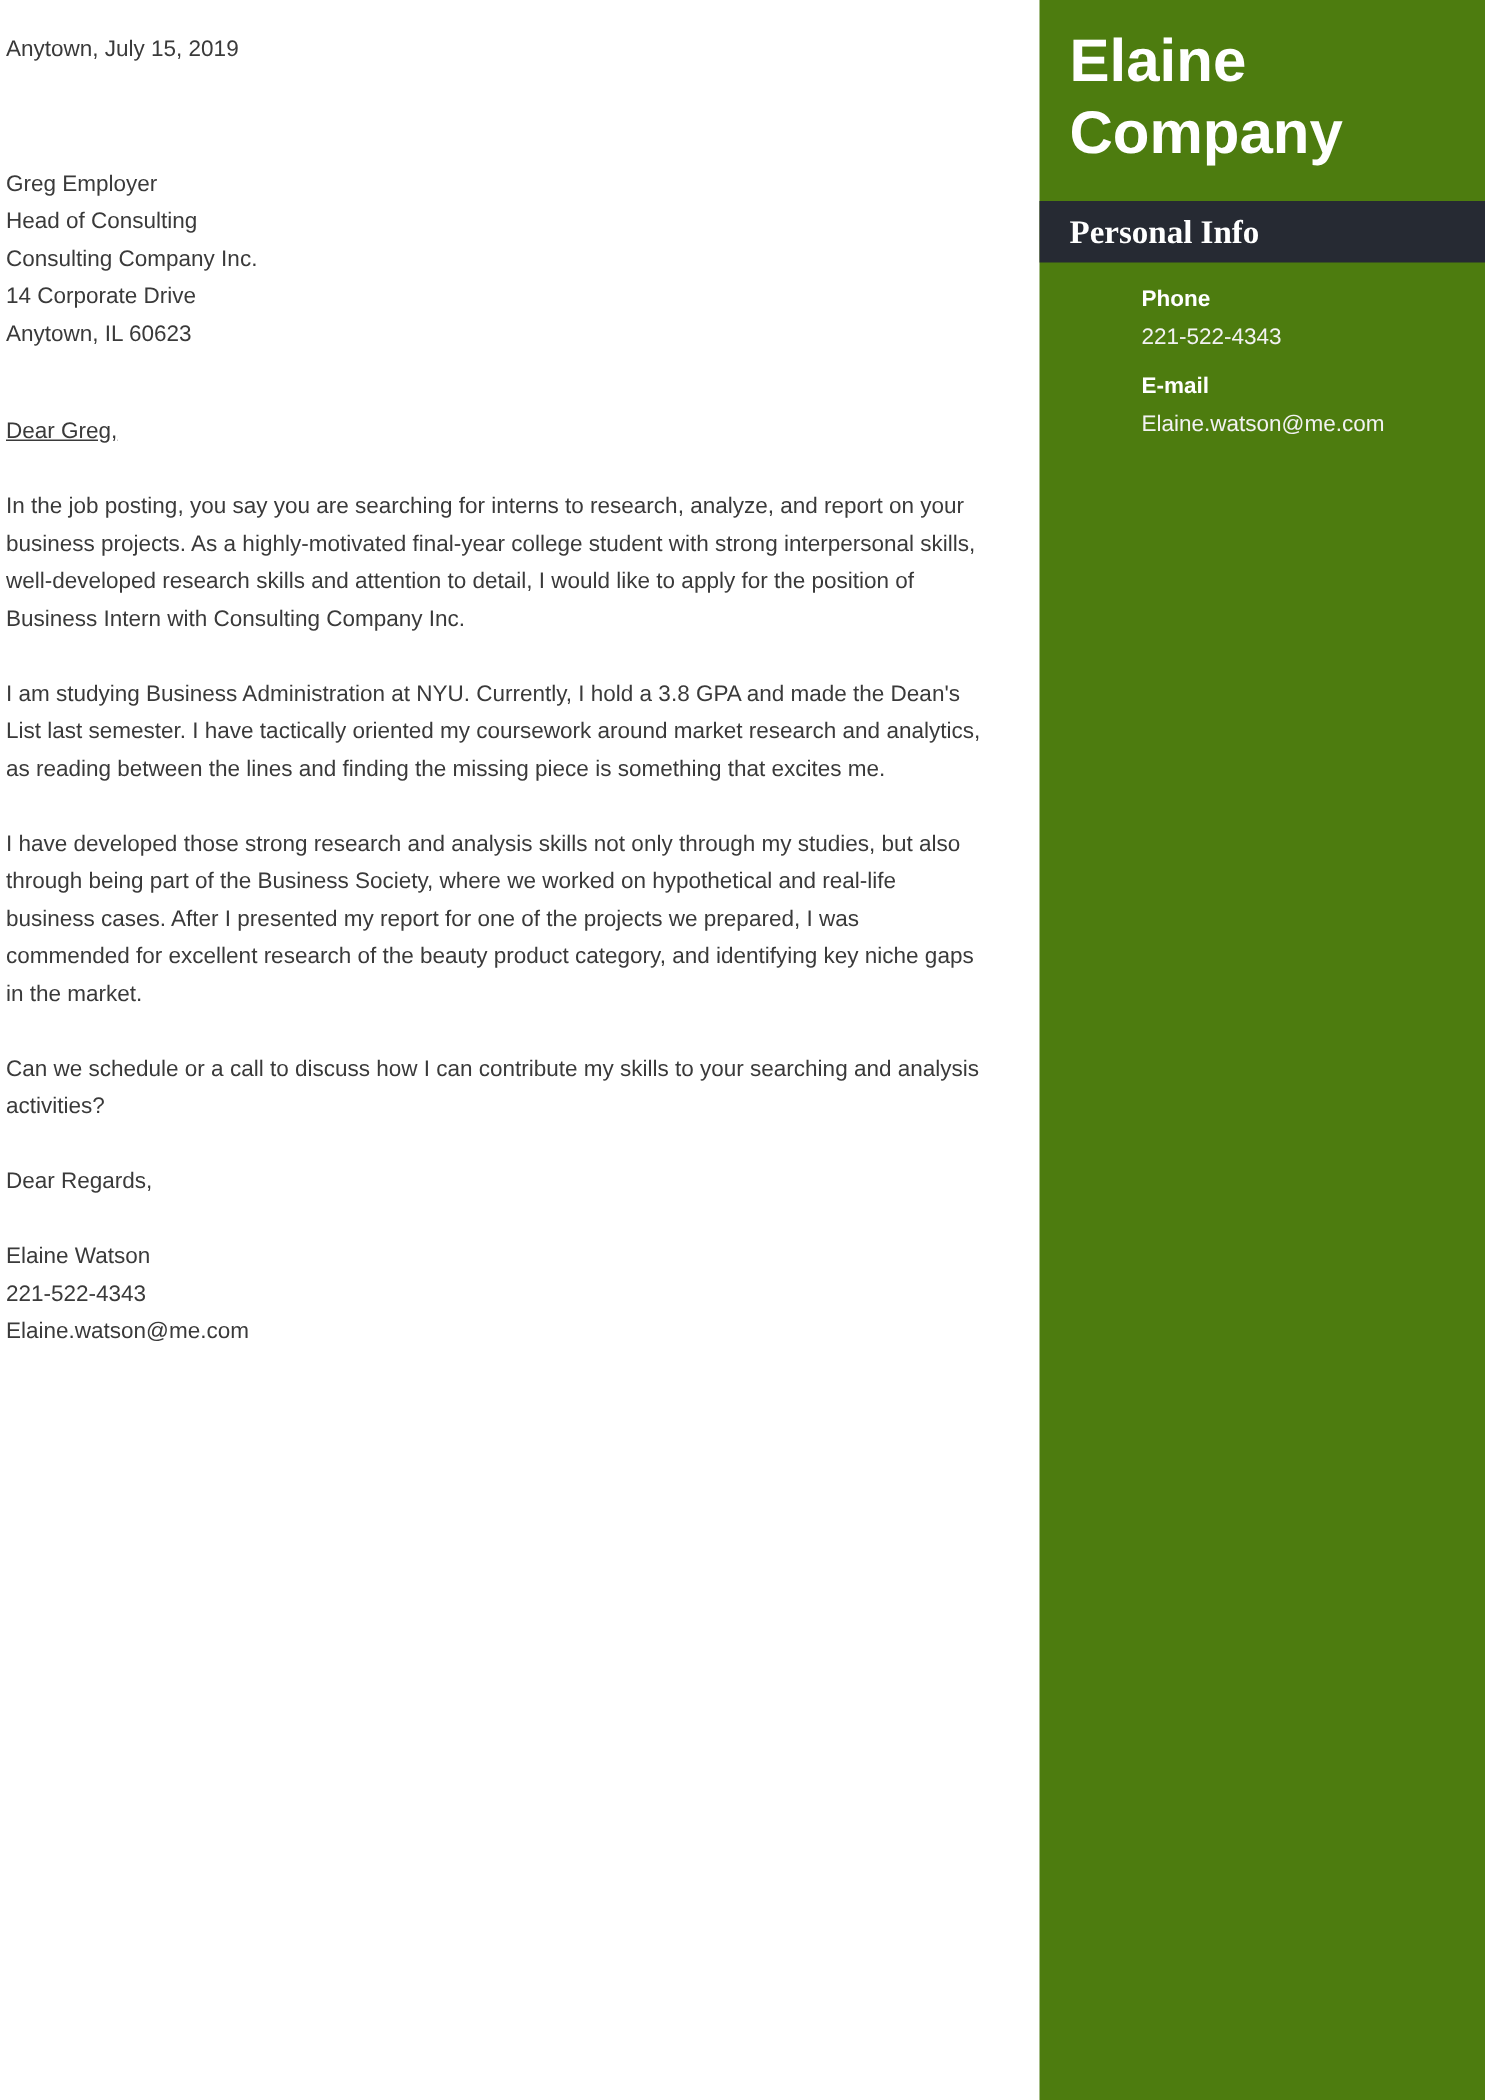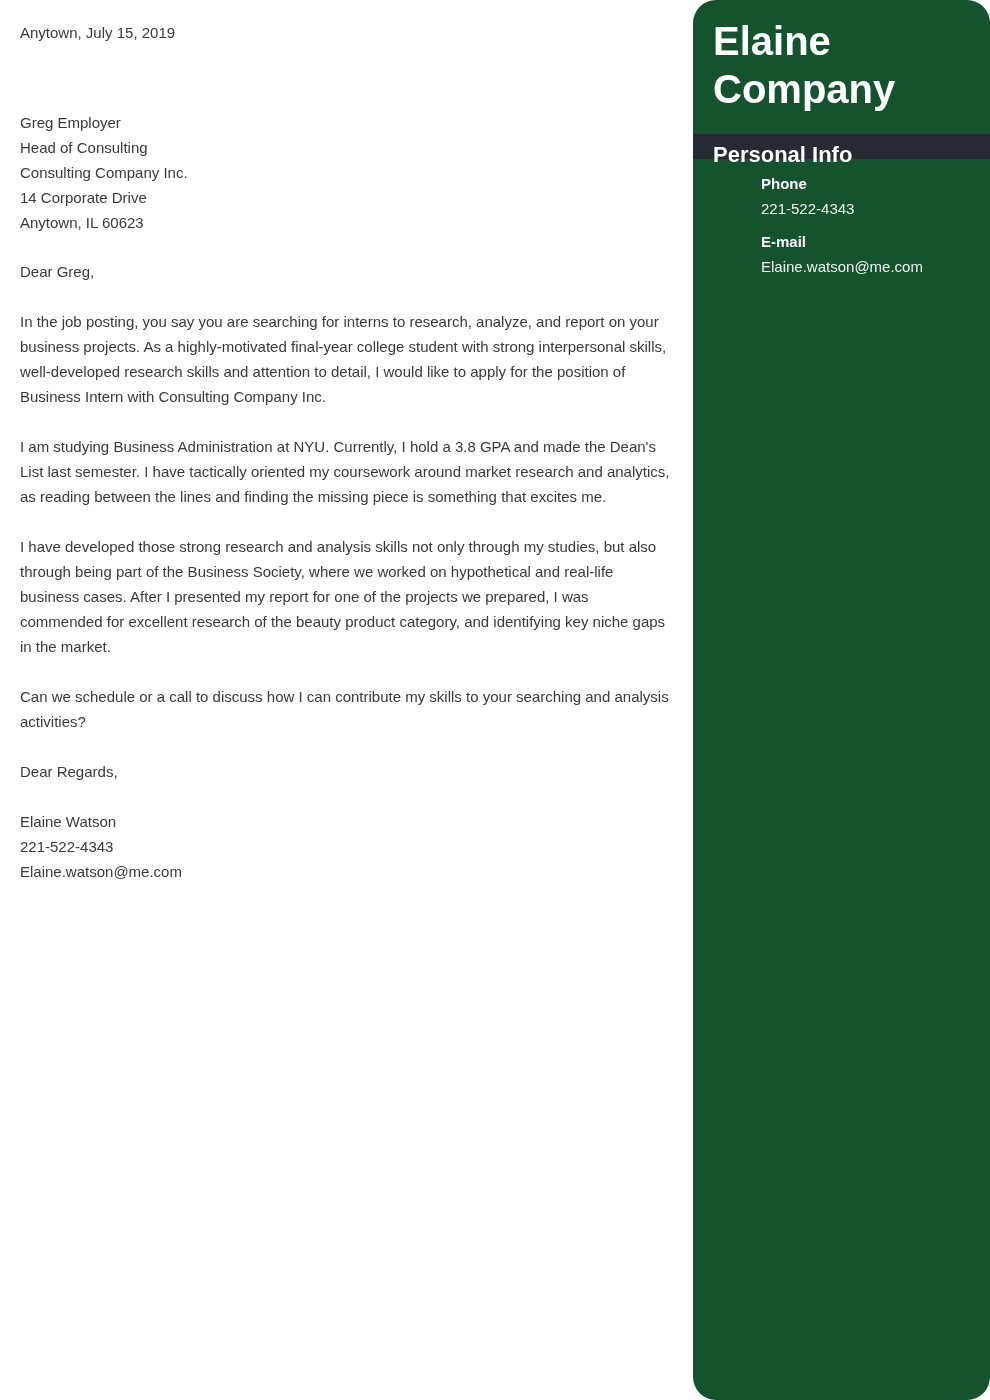--- a/index.html
+++ b/index.html
@@ -2,43 +2,43 @@
 <html><head>
   <meta charset="utf-8">
   <style>
     * { box-sizing: border-box; margin: 0; padding: 0; }
     html, body { width: 990px; height: 1400px; overflow: hidden; background: #ffffff; }
     body { position: relative; font-family: "Liberation Sans", sans-serif; }
 
     .letter {
       position: absolute; left: 0; top: 0; width: 693px; height: 1400px;
       background: #ffffff; color: #3a3a3a; font-size: 15px; line-height: 25px;
-      padding: 20px 20px 0 20px;
+      padding: 20px 20px 0 4px;
     }
     .letter .date { display: block; }
     .recipient { margin-top: 65px; }
     .recipient div { display: block; }
-    .salutation { margin-top: 24px; }
+    .salutation { margin-top: 40px; text-decoration: underline; }
     .para { margin-top: 25px; width: 652px; }
     .closing { margin-top: 25px; }
     .signature { margin-top: 25px; }
     .signature div { display: block; }
 
     .sidebar {
       position: absolute; left: 693px; top: 0; width: 297px; height: 1400px;
-      background: #14532d; color: #ffffff; border-radius: 23px;
+      background: #4d7c0f; color: #ffffff;
     }
     .sidebar .name {
       padding: 17px 20px 0 20px; font-size: 40px; line-height: 48px; font-weight: bold;
       color: #ffffff; height: 134px;
     }
     .sidebar .name span { display: block; }
     .section-header {
-      background: #262a33; height: 25px; padding: 0 20px;
-      font-size: 22px; font-weight: bold; line-height: 41px; color: #ffffff;
+      background: #262a33; height: 41px; padding: 0 20px;
+      font-size: 22px; font-weight: bold; line-height: 41px; color: #ffffff; font-family: Liberation Serif, serif;
     }
     .info-list { padding: 12px 20px 0 20px; margin-left: 48px; }
     .info-item { margin-bottom: 8px; }
     .info-label { font-size: 15px; font-weight: bold; line-height: 25px; color: #ffffff; }
     .info-value { font-size: 15px; line-height: 25px; color: #f2f2f2; }
   </style>
 </head>
 <body>
 
 <main class="letter">

